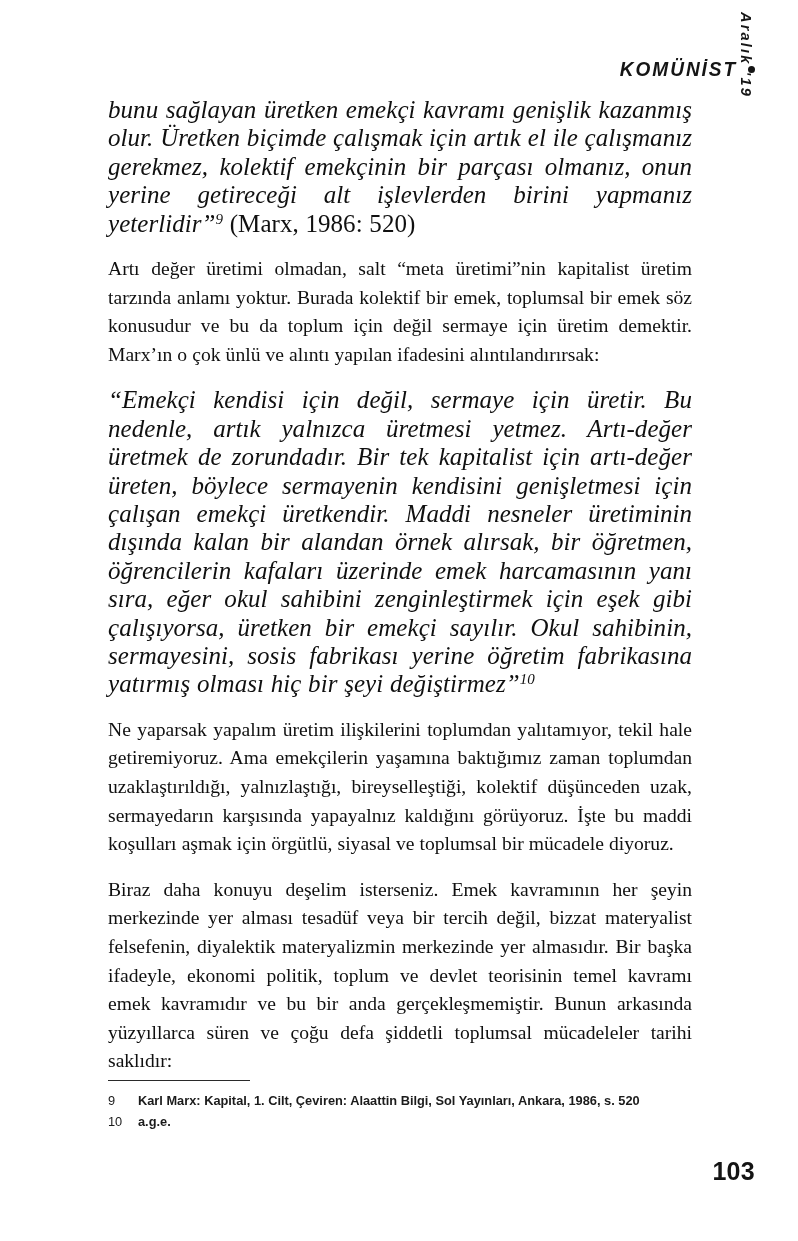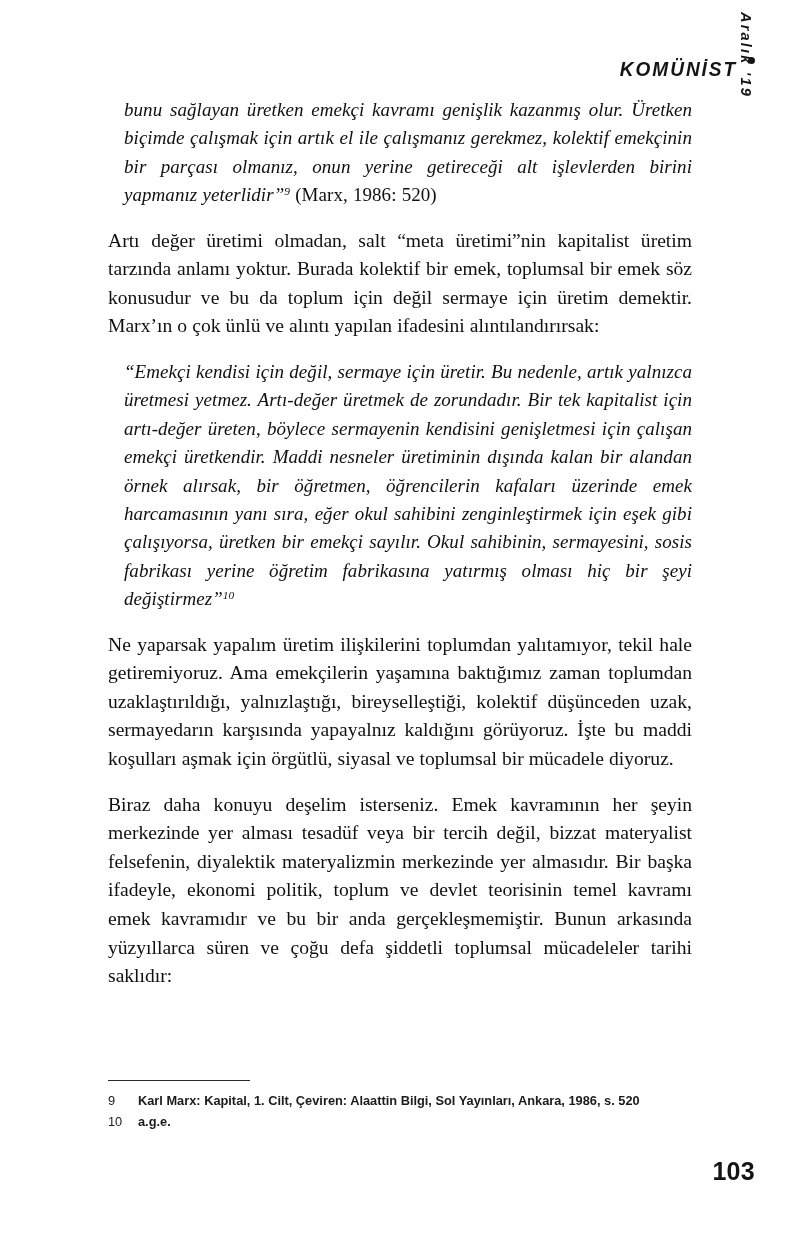--- a/index.html
+++ b/index.html
@@ -19,20 +19,21 @@
     font-family: "Liberation Serif", "DejaVu Serif", serif;
     color: #101010;
   }
 
   
   .runninghead {
     position: absolute;
     top: 57px;
     right: 42px;
     display: flex;
+    align-items: center;
     gap: 9px;
   }
 
   .runninghead-title {
     font-family: "Liberation Sans", "DejaVu Sans", sans-serif;
     font-weight: bold;
     font-style: italic;
     font-size: 20.5px;
     letter-spacing: 2.1px;
     color: #151515;
@@ -76,25 +77,24 @@
 
   p {
     margin: 0;
     text-align: justify;
     -webkit-hyphens: none;
     hyphens: none;
   }
 
   .quote {
     font-style: italic;
-    font-size: 19px;
+    font-size: 25px;
     line-height: 28.4px;
     letter-spacing: 0.05px;
     word-spacing: 0.4px;
-    margin-left: 16px;
   }
 
   .body {
     font-size: 19.6px;
     line-height: 28.6px;
     word-spacing: 0.2px;
   }
 
   .body-roman-inline {
     font-style: normal;

